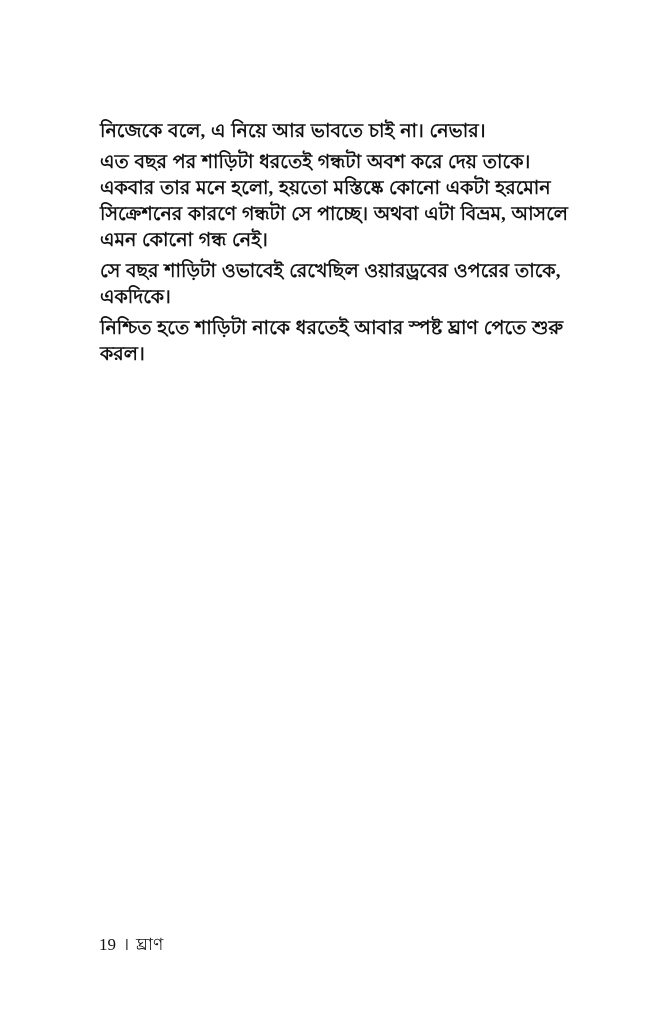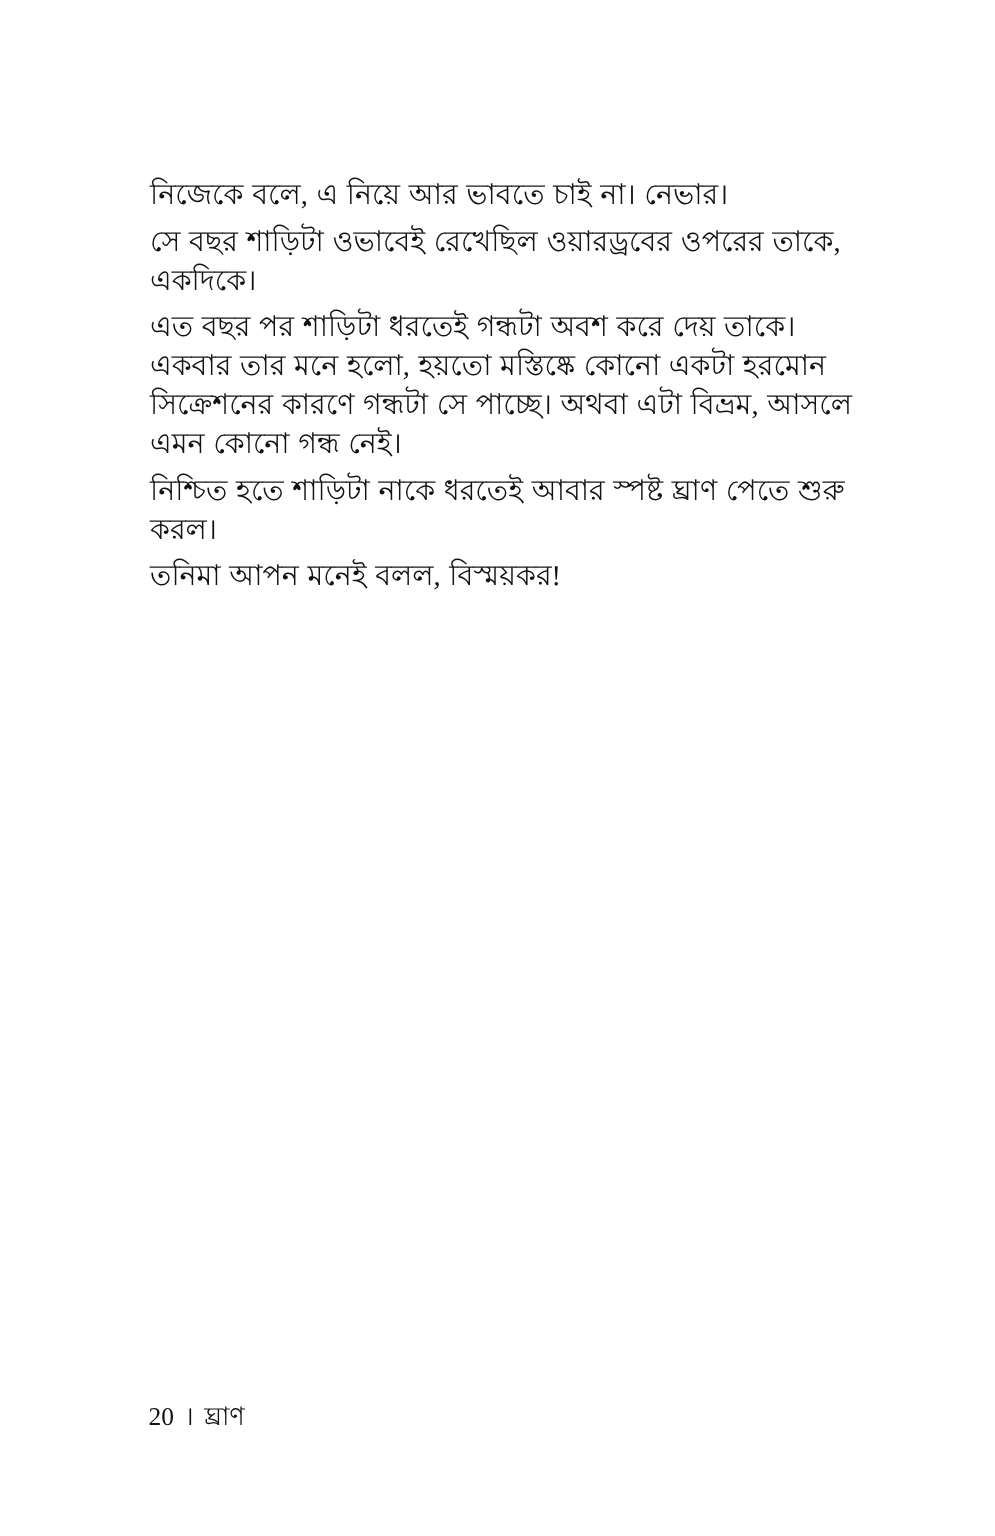--- a/index.html
+++ b/index.html
@@ -22,20 +22,21 @@
     top: 118px;
     width: 488px;
   }
   .page-content p {
     margin: 0 0 5px 0;
     font-size: 19px;
     line-height: 26px;
     text-align: left;
     color: #121212;
     word-spacing: 1px;
+    font-weight: bold;
   }
   .page-footer {
     position: absolute;
     left: 99px;
     top: 934px;
     font-size: 17px;
     line-height: 22px;
     color: #121212;
     white-space: nowrap;
   }
@@ -44,23 +45,22 @@
     margin: 0 7px;
   }
 </style>
 </head>
 <body>
 
 <div class="book-page">
 
   <div class="page-content">
     <p>নিজেকে বলে, এ নিয়ে আর ভাবতে চাই না। নেভার।</p>
+    <p>এত বছর পর শাড়িটা ধরতেই গন্ধটা অবশ করে দেয় তাকে। একবার তার মনে হলো, হয়তো মস্তিষ্কে কোনো একটা হরমোন সিক্রেশনের কারণে গন্ধটা সে পাচ্ছে। অথবা এটা বিভ্রম, আসলে এমন কোনো গন্ধ নেই।</p>
     <p>সে বছর শাড়িটা ওভাবেই রেখেছিল ওয়ারড্রবের ওপরের তাকে, একদিকে।</p>
-    <p>এত বছর পর শাড়িটা ধরতেই গন্ধটা অবশ করে দেয় তাকে। একবার তার মনে হলো, হয়তো মস্তিষ্কে কোনো একটা হরমোন সিক্রেশনের কারণে গন্ধটা সে পাচ্ছে। অথবা এটা বিভ্রম, আসলে এমন কোনো গন্ধ নেই।</p>
     <p>নিশ্চিত হতে শাড়িটা নাকে ধরতেই আবার স্পষ্ট ঘ্রাণ পেতে শুরু করল।</p>
-    <p>তনিমা আপন মনেই বলল, বিস্ময়কর!</p>
   </div>
 
   <div class="page-footer">
-    <span>20</span><span class="sep">।</span><span>ঘ্রাণ</span>
+    <span>19</span><span class="sep">।</span><span>ঘ্রাণ</span>
   </div>
 
 </div>
 
 </body></html>

